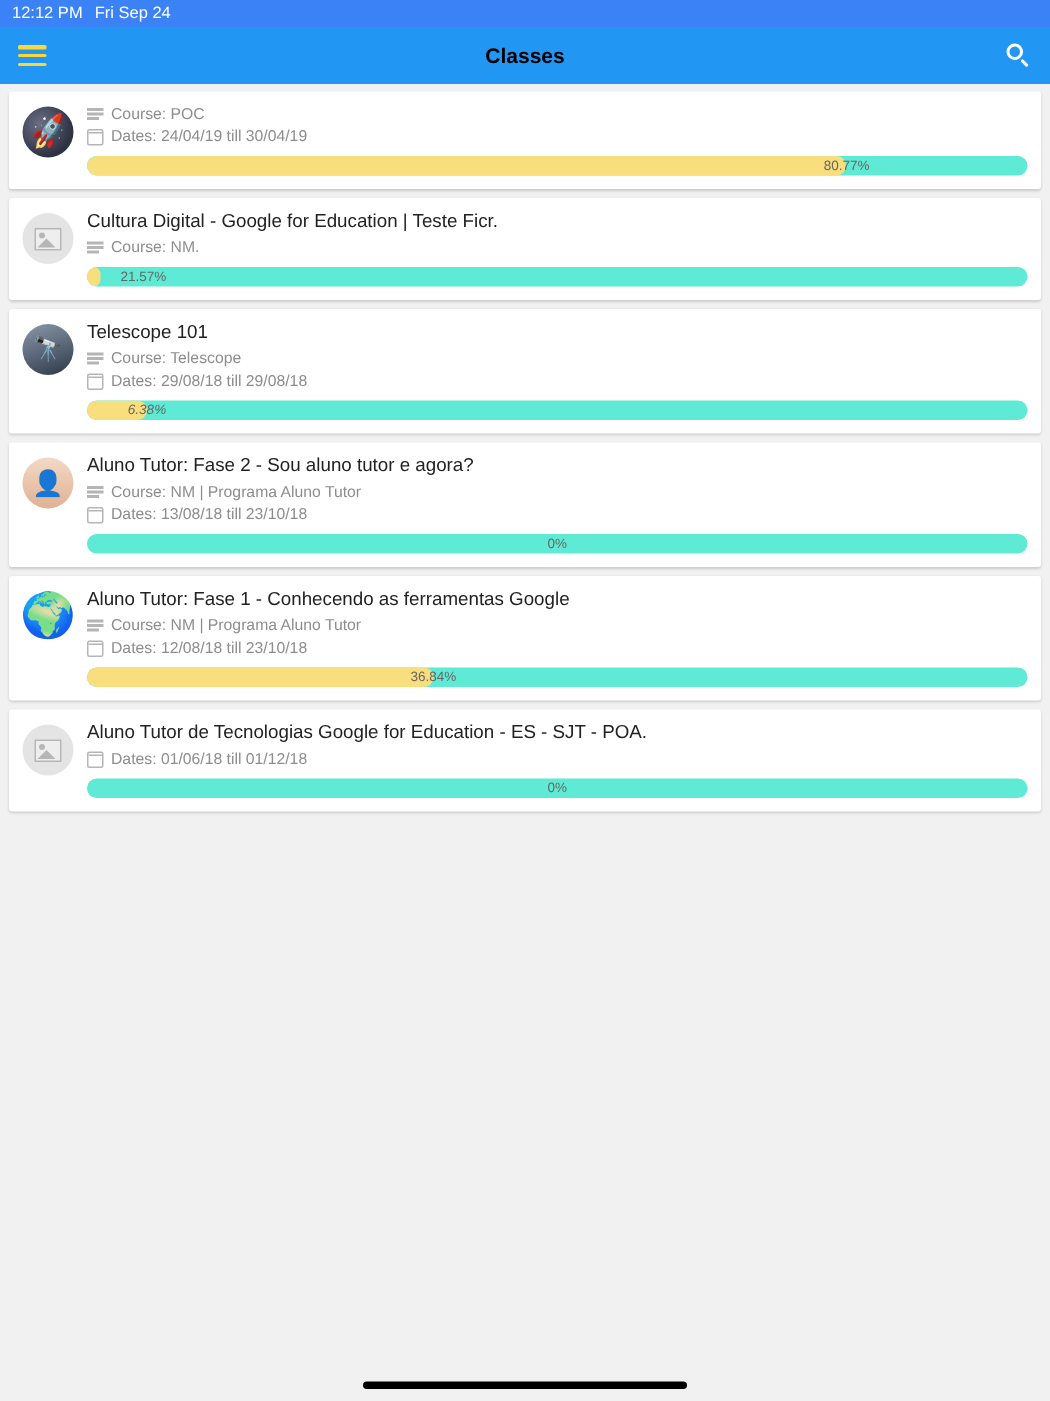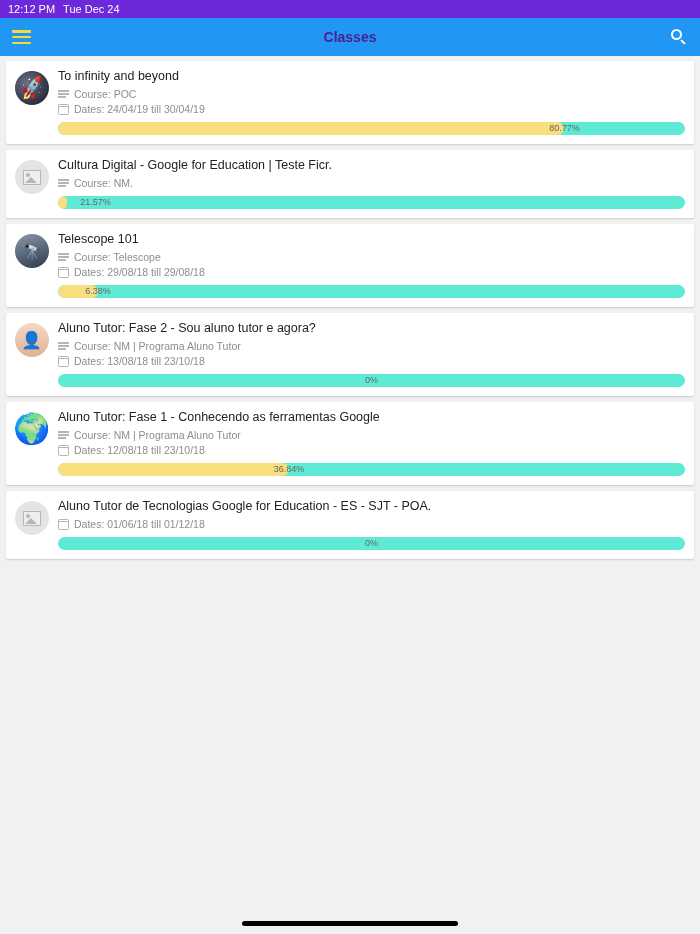--- a/index.html
+++ b/index.html
@@ -11,21 +11,21 @@
     height: 934px;
     background: #f1f1f1;
     font-family: "Liberation Sans", sans-serif;
     -webkit-font-smoothing: antialiased;
     overflow: hidden;
   }
 
   
   .status-bar {
     height: 18px;
-    background: #6d28d9;
+    background: #3b82f6;
     color: #ffffff;
     display: flex;
     align-items: center;
     font-size: 11px;
     padding: 0 8px;
     box-sizing: border-box;
   }
   .status-left {
     display: flex;
     align-items: center;
@@ -105,21 +105,21 @@
   .hamburger i {
     display: block;
     height: 2.5px;
     background: #fdd835;
     border-radius: 1px;
   }
   .nav-title {
     position: absolute;
     left: 0; right: 0;
     text-align: center;
-    color: #4c1d95;
+    color: #000000;
     font-size: 14px;
     font-weight: bold;
     pointer-events: none;
   }
   .search-icon {
     margin-left: auto;
     width: 18px;
     height: 18px;
     position: relative;
     cursor: pointer;
@@ -313,21 +313,21 @@
     border-radius: 3px;
     background: #000000;
   }
 </style>
 </head>
 <body>
 
 <div class="status-bar">
   <div class="status-left">
     <span>12:12 PM</span>
-    <span>Tue Dec 24</span>
+    <span>Fri Sep 24</span>
   </div>
   <div class="status-right">
     <span class="wifi-icon">
       <span class="a"></span>
         <span class="b"></span>
         <span class="c"></span>
     </span>
     <span>100%</span>
     <span class="battery">
       <span class="battery-body"><span class="battery-fill"></span></span>
@@ -349,21 +349,20 @@
   </div>
 </div>
 
 <div class="list">
 
   <div class="card">
     <div class="thumb rocket">
       <span class="glyph">🚀</span>
     </div>
     <div class="card-body">
-      <div class="card-title">To infinity and beyond</div>
       <div class="meta-row">
         <span class="meta-icon">
             <i></i>
             <i></i>
             <i></i>
           </span>
         <span>Course: POC</span>
       </div>
       <div class="meta-row">
         <span class="cal-icon"></span>
@@ -410,21 +409,21 @@
             <i></i>
           </span>
         <span>Course: Telescope</span>
       </div>
       <div class="meta-row">
         <span class="cal-icon"></span>
         <span>Dates: 29/08/18 till 29/08/18</span>
       </div>
       <div class="progress-wrap">
         <div class="progress-fill" style="width: 6.38%;"></div>
-        <div class="progress-label" style="left: 6.38%;">6.38%</div>
+        <div class="progress-label" style="left: 6.38%; font-style: italic;">6.38%</div>
       </div>
     </div>
   </div>
 
   <div class="card">
     <div class="thumb portrait">
       <span class="glyph">👤</span>
     </div>
     <div class="card-body">
       <div class="card-title">Aluno Tutor: Fase 2 - Sou aluno tutor e agora?</div>

